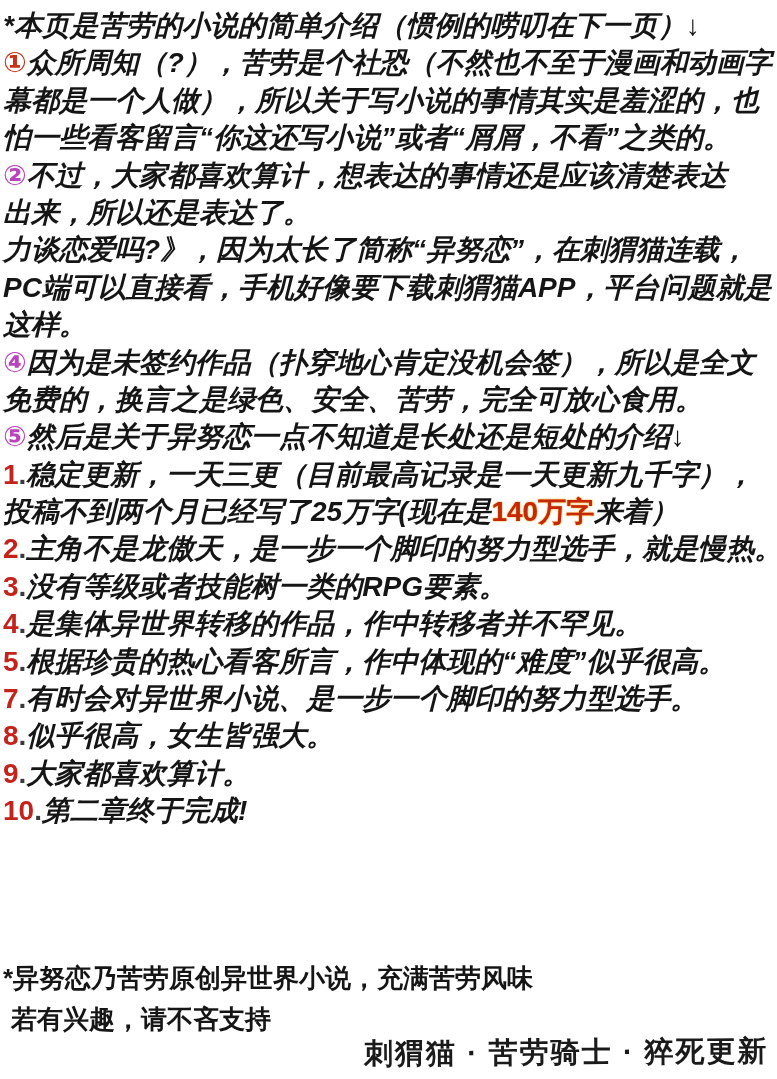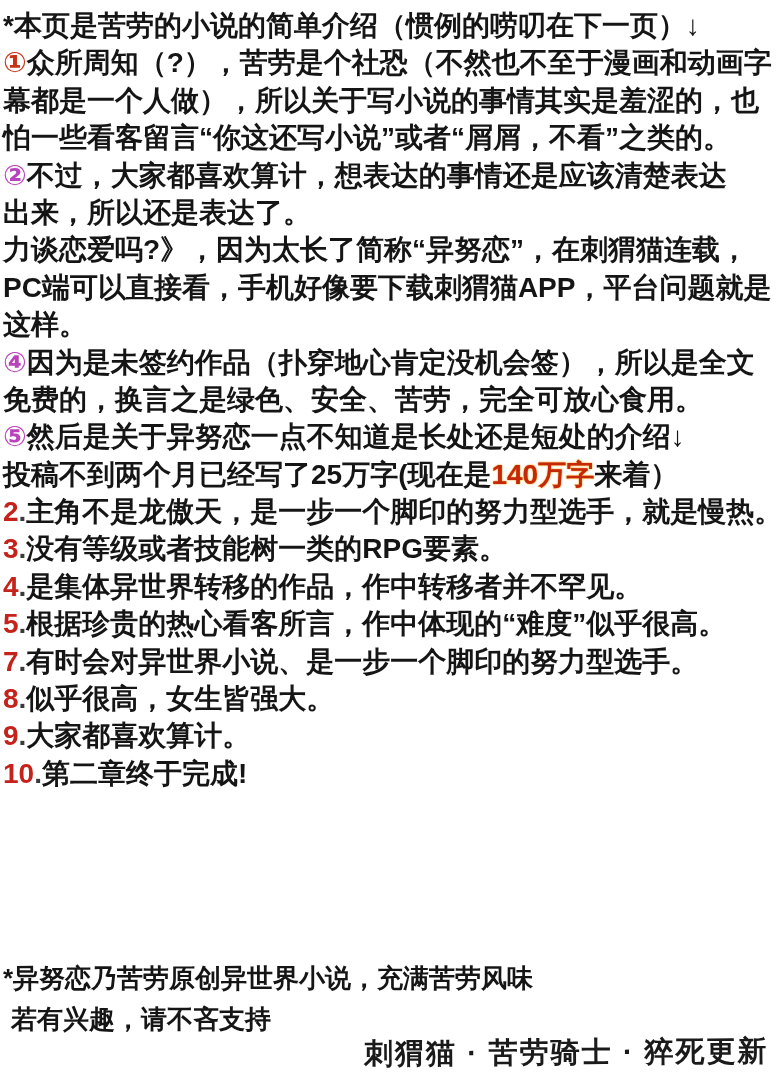--- a/index.html
+++ b/index.html
@@ -23,21 +23,21 @@
   }
   #text-block{
     position:absolute;top:7px;left:3px;right:0;
   }
   .line{
     height:37.4px;line-height:37.4px;
     font-size:28px;
     white-space:nowrap;
     letter-spacing:0px;
   }
-  .seg-body{color:var(--body-ink);}
+  .seg-body{color:var(--body-ink);font-style:italic;}
   .seg-c1{color:var(--c1);}
   .seg-cm{color:var(--cm);}
   .seg-num{color:var(--num);}
   .seg-dot{color:var(--dot);}
   .seg-hl{
     color:var(--hl);
     text-shadow:0 0 1px var(--hl-glow),0 0 2px var(--hl-glow);
   }
   .footer-note{
     position:absolute;left:3px;
@@ -63,20 +63,21 @@
     <div class="line"><span class="seg-body">幕都是一个人做），所以关于写小说的事情其实是羞涩的，也</span></div>
     <div class="line"><span class="seg-body">怕一些看客留言“你这还写小说”或者“屑屑，不看”之类的。</span></div>
     <div class="line"><span class="seg-cm">②</span><span class="seg-body">不过，大家都喜欢算计，想表达的事情还是应该清楚表达</span></div>
     <div class="line"><span class="seg-body">出来，所以还是表达了。</span></div>
     <div class="line"><span class="seg-body">力谈恋爱吗?》，因为太长了简称“异努恋”，在刺猬猫连载，</span></div>
     <div class="line"><span class="seg-body">PC端可以直接看，手机好像要下载刺猬猫APP，平台问题就是</span></div>
     <div class="line"><span class="seg-body">这样。</span></div>
     <div class="line"><span class="seg-cm">④</span><span class="seg-body">因为是未签约作品（扑穿地心肯定没机会签），所以是全文</span></div>
     <div class="line"><span class="seg-body">免费的，换言之是绿色、安全、苦劳，完全可放心食用。</span></div>
     <div class="line"><span class="seg-cm">⑤</span><span class="seg-body">然后是关于异努恋一点不知道是长处还是短处的介绍↓</span></div>
+    <div class="line"><span class="seg-num">1</span><span class="seg-dot">.</span><span class="seg-body">稳定更新，一天三更（目前最高记录是一天更新九千字），</span></div>
     <div class="line"><span class="seg-body">投稿不到两个月已经写了25万字(现在是</span><span class="seg-hl">140万字</span><span class="seg-body">来着）</span></div>
     <div class="line"><span class="seg-num">2</span><span class="seg-dot">.</span><span class="seg-body">主角不是龙傲天，是一步一个脚印的努力型选手，就是慢热。</span></div>
     <div class="line"><span class="seg-num">3</span><span class="seg-dot">.</span><span class="seg-body">没有等级或者技能树一类的RPG要素。</span></div>
     <div class="line"><span class="seg-num">4</span><span class="seg-dot">.</span><span class="seg-body">是集体异世界转移的作品，作中转移者并不罕见。</span></div>
     <div class="line"><span class="seg-num">5</span><span class="seg-dot">.</span><span class="seg-body">根据珍贵的热心看客所言，作中体现的“难度”似乎很高。</span></div>
     <div class="line"><span class="seg-num">7</span><span class="seg-dot">.</span><span class="seg-body">有时会对异世界小说、是一步一个脚印的努力型选手。</span></div>
     <div class="line"><span class="seg-num">8</span><span class="seg-dot">.</span><span class="seg-body">似乎很高，女生皆强大。</span></div>
     <div class="line"><span class="seg-num">9</span><span class="seg-dot">.</span><span class="seg-body">大家都喜欢算计。</span></div>
     <div class="line"><span class="seg-num">10</span><span class="seg-dot">.</span><span class="seg-body">第二章终于完成!</span></div>
   </div>

